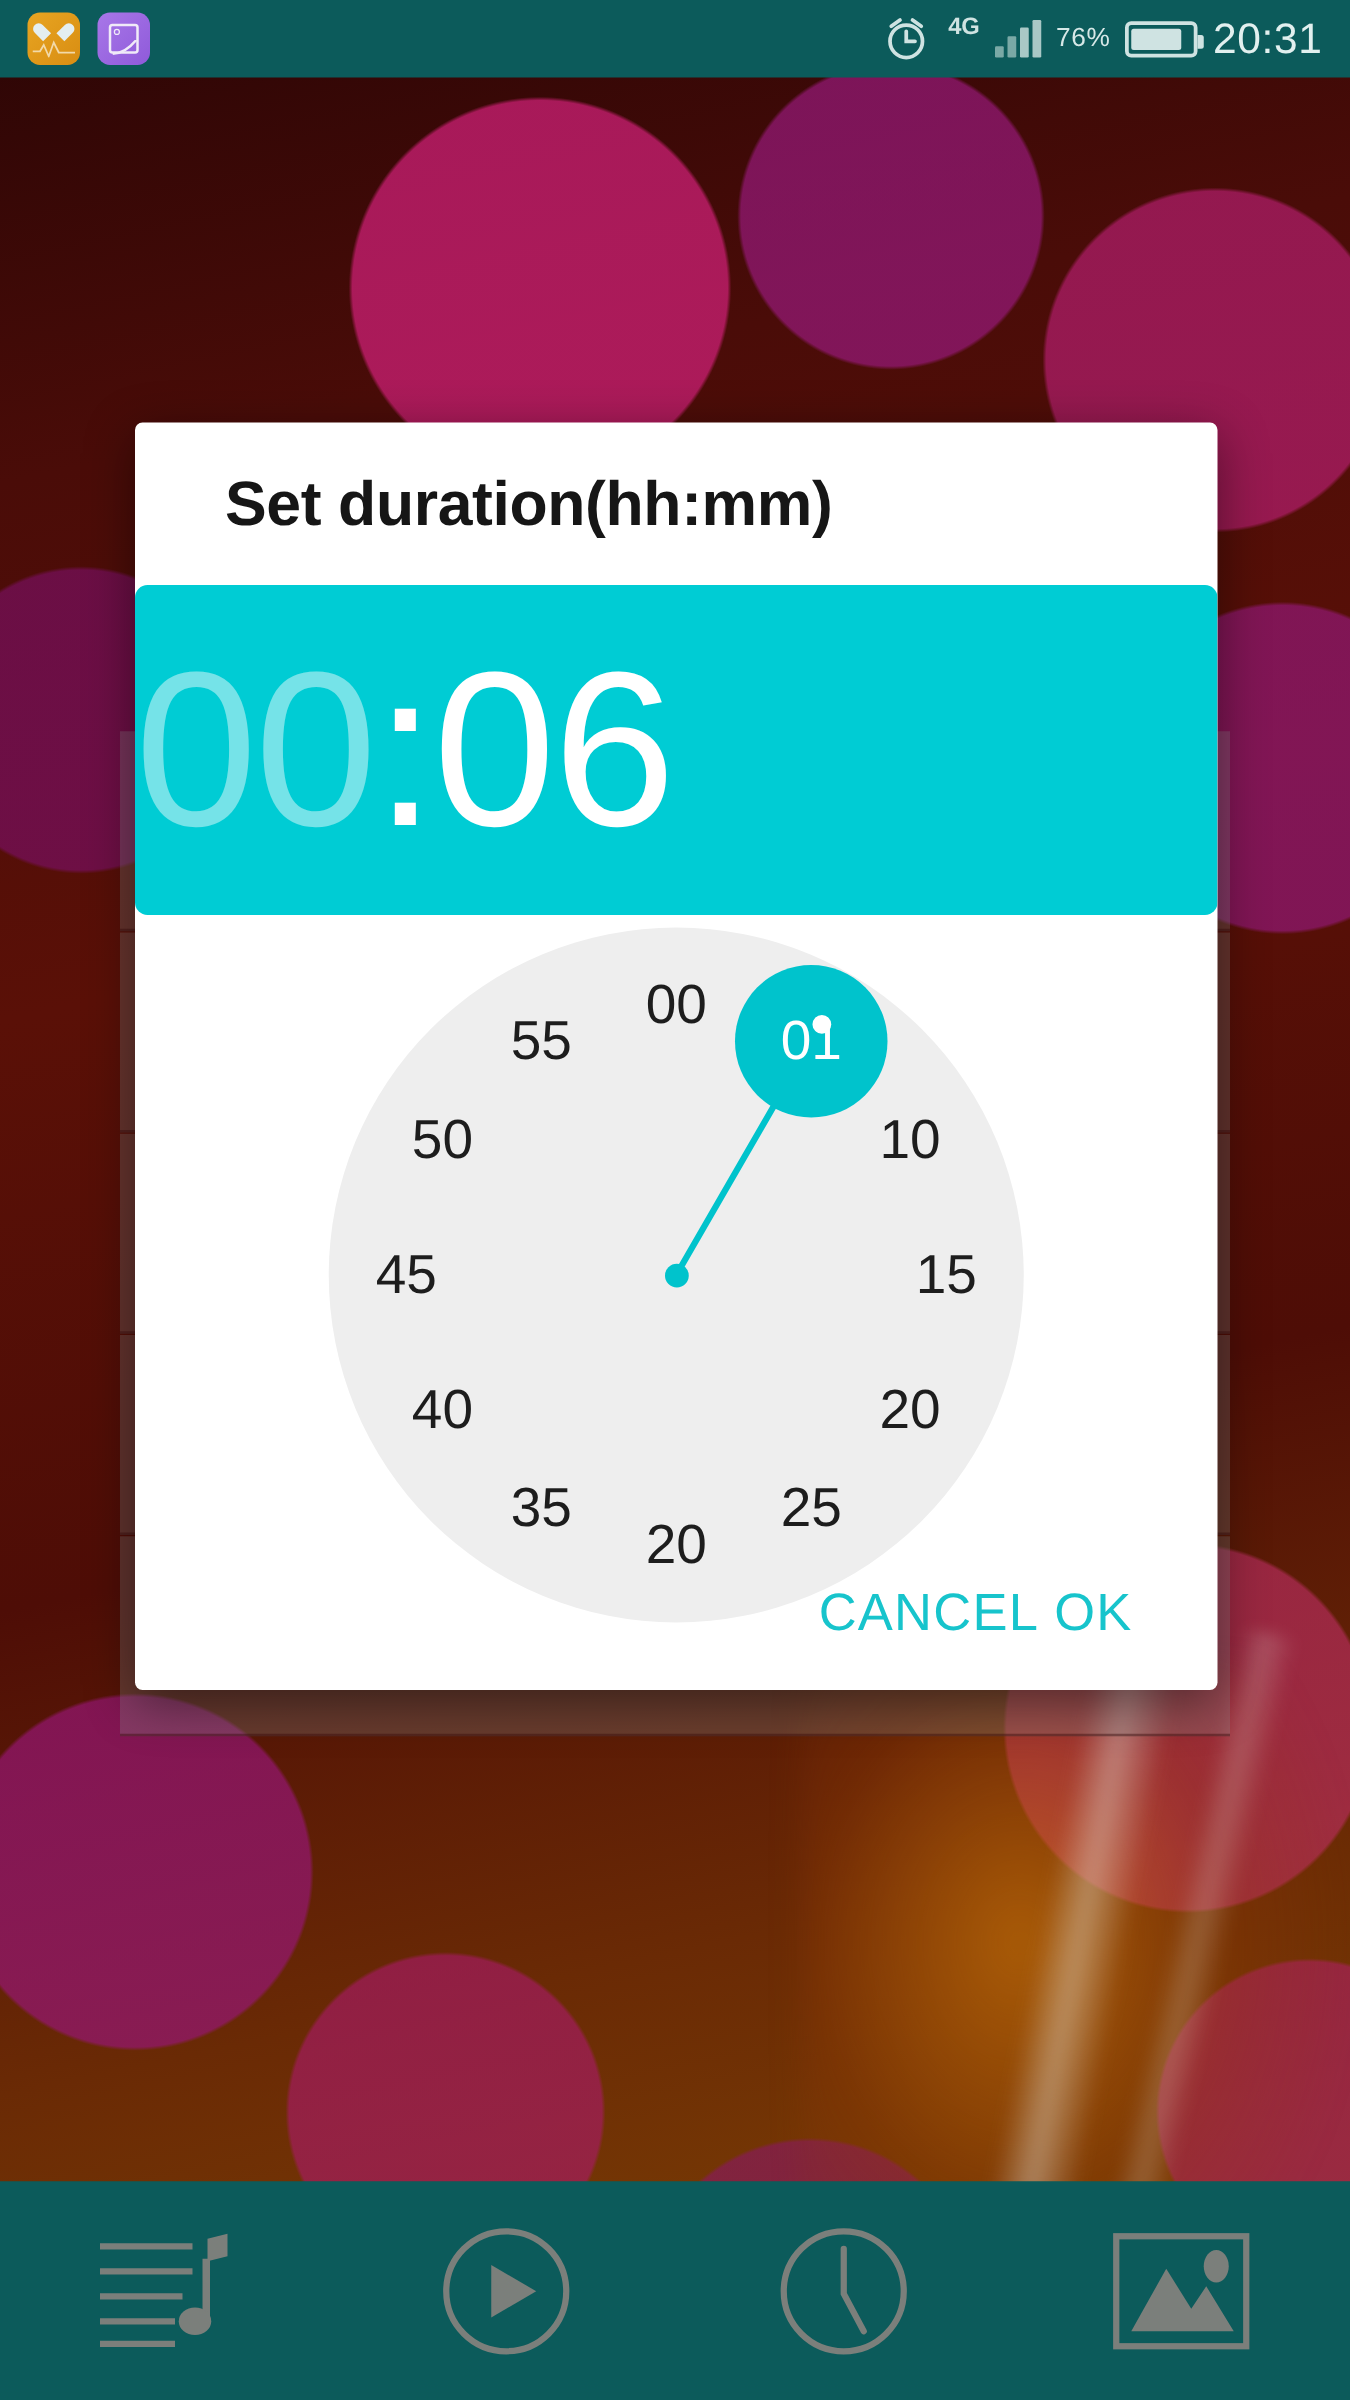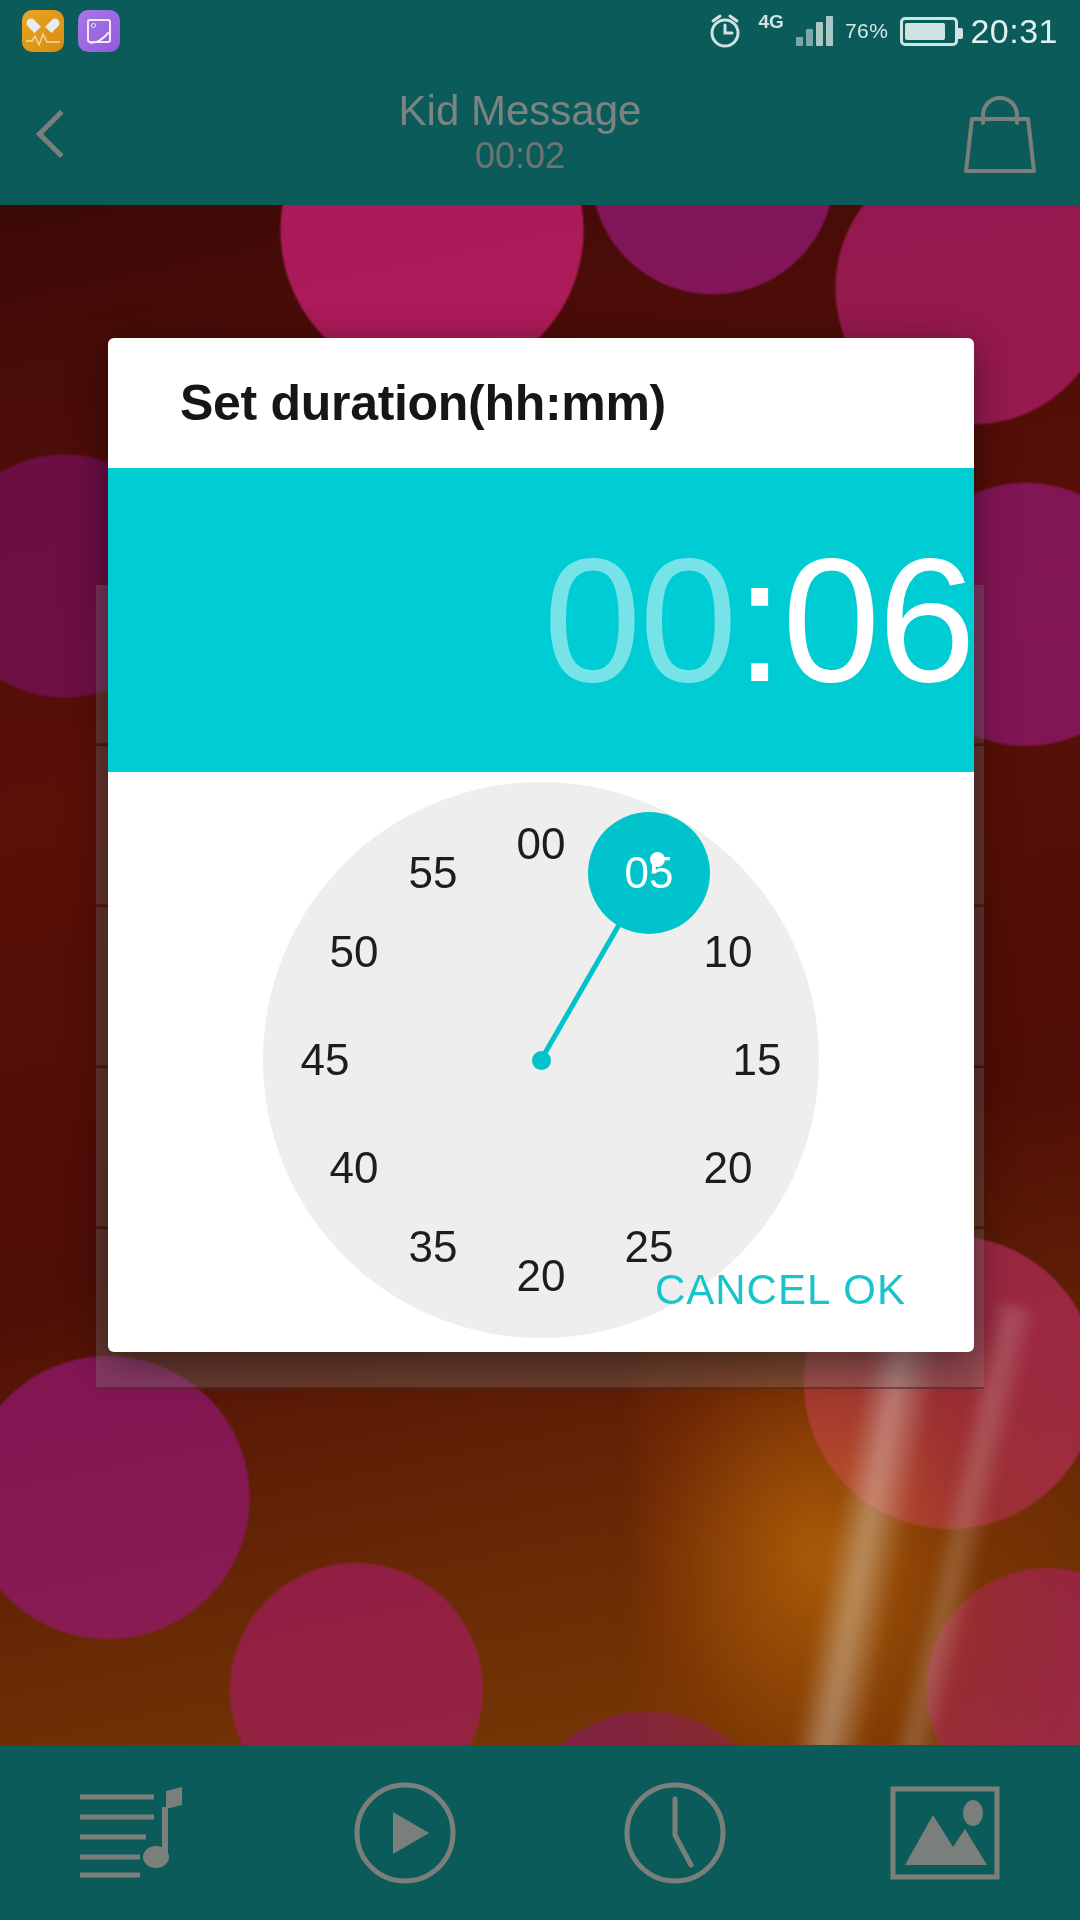--- a/index.html
+++ b/index.html
@@ -117,21 +117,21 @@
   .dialog {
     position:absolute; left:108px; top:338px; width:866px; height:1014px;
     background:#ffffff; border-radius:6px; overflow:hidden;
     box-shadow:0 10px 40px rgba(0,0,0,.45);
   }
   .dlg-title {
     height:130px; display:flex; align-items:center; padding-left:72px;
     font-size:50px; font-weight:bold; color:#161616; letter-spacing:-.3px;
   }
   .time-header {
-    height:304px; background:#00ccd4; display:flex; align-items:center; justify-content:flex-end;
+    height:264px; background:#00ccd4; display:flex; align-items:center; justify-content:flex-start;border-radius:10px;
   }
   .time-text { font-size:176px; color:#ffffff; letter-spacing:-2px; line-height:1; font-weight:300; }
   .time-text .dim { color:rgba(255,255,255,.46); }
 
   .clockface-wrap { height:470px; position:relative; }
   .clockface {
     position:absolute; left:50%; top:10px; transform:translateX(-50%);
     width:556px; height:556px; border-radius:50%; background:#eeeeee;
   }
   .tick {
@@ -226,52 +226,37 @@
           <i class="b4"></i>
       </span>
       <span class="batt-pct">76%</span>
       <span class="battery">
           <span class="lvl"></span>
         </span>
       <span class="clock-time">20:31</span>
     </div>
   </div>
 
-  <div class="appbar">
-    <div class="back-btn">
-      <span class="chev"></span>
-    </div>
-    <div class="titles">
-      <div class="app-title">Kid Message</div>
-      <div class="app-sub">00:02</div>
-    </div>
-    <div class="bag-btn">
-      <svg width="96" height="86" viewBox="0 0 96 86">
-        <path d="M20 28 L76 28 L82 80 L14 80 Z" fill="none" stroke="#7b7f7b" stroke-width="4" stroke-linejoin="round"></path>
-        <path d="M31 32 L31 24 A17 17 0 0 1 65 24 L65 32" fill="none" stroke="#7b7f7b" stroke-width="4" stroke-linecap="round"></path>
-      </svg>
-    </div>
-  </div>
 
   <div class="dialog">
     <div class="dlg-title">Set duration(hh:mm)</div>
 
     <div class="time-header">
       <div class="time-text">
         <span class="dim">00</span><span class="sep">:</span><span>06</span>
       </div>
     </div>
 
     <div class="clockface-wrap">
       <div class="clockface" id="clockface">
         <div class="hand" id="clock-hand" style="left: 278px; top: 278px; width: 216px; transform: translateY(-50%) rotate(-60deg);"></div>
         <div class="hub" style="left:50%; top:50%"></div>
       <div class="tick" style="left: 278px; top: 62px;">00</div>
           <div class="sel-dot" style="left: 386px; top: 90.9385px;"></div>
-          <div class="tick sel" style="left: 386px; top: 90.9385px;">05</div>
+          <div class="tick sel" style="left: 386px; top: 90.9385px;">01</div>
           <div class="tick" style="left: 465.061px; top: 170px; text-align: right;">10</div>
           <div class="tick" style="left: 494px; top: 278px;">15</div>
           <div class="tick" style="left: 465.061px; top: 386px;">20</div>
           <div class="tick" style="left: 386px; top: 465.061px;">25</div>
           <div class="tick" style="left: 278px; top: 494px;">20</div>
           <div class="tick" style="left: 170px; top: 465.061px;">35</div>
           <div class="tick" style="left: 90.9385px; top: 386px;">40</div>
           <div class="tick" style="left: 62px; top: 278px;">45</div>
           <div class="tick" style="left: 90.9385px; top: 170px;">50</div>
           <div class="tick" style="left: 170px; top: 90.9385px;">55</div>

